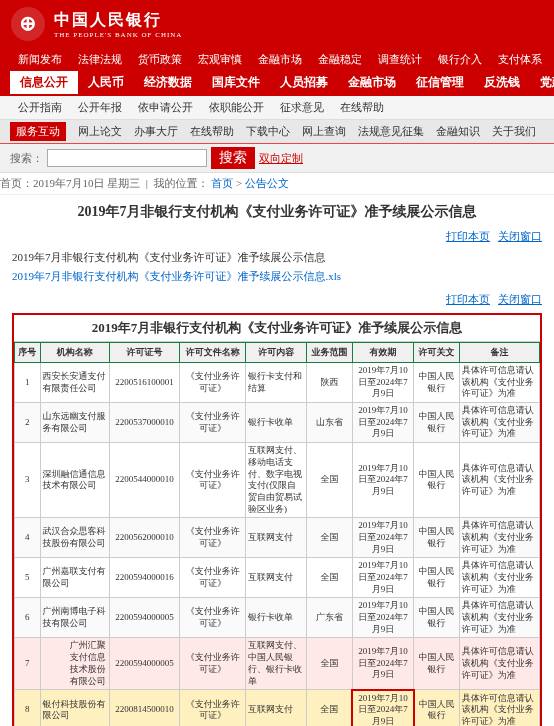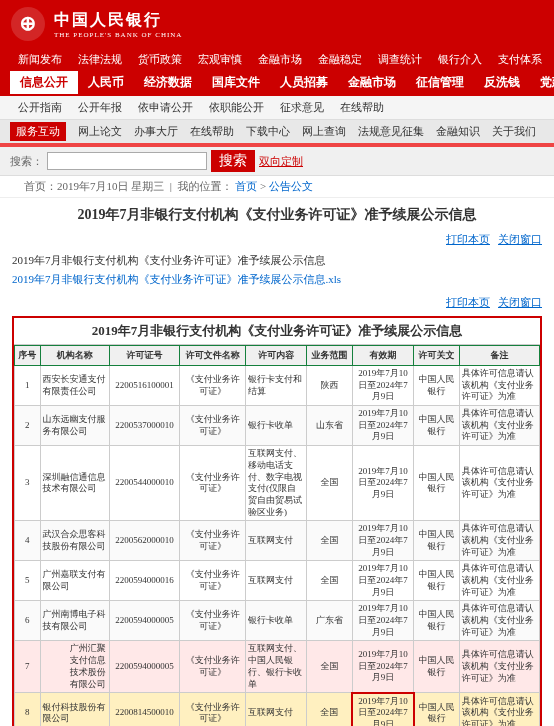--- a/index.html
+++ b/index.html
@@ -95,21 +95,21 @@
       white-space: nowrap;
     }
 
     
     .service-bar {
       background: #e8e8e8;
       display: flex;
       align-items: center;
       padding: 2px 10px;
       gap: 0;
-      border-bottom: 4px solid #ef4444;
+      border-bottom: 1px solid #ef4444;
     }
     .service-label {
       font-size: 11px;
       color: #fff;
       background: #c00;
       padding: 2px 6px;
       margin-right: 6px;
     }
     .service-item {
       font-size: 11px;
@@ -148,21 +148,21 @@
     }
     .search-link {
       color: #c00;
       font-size: 11px;
       cursor: pointer;
       text-decoration: underline;
     }
 
     
     .breadcrumb {
-      padding: 3px 24px;
+      padding: 3px 0;
       font-size: 11px;
       color: #666;
       background: #fff;
       border-bottom: 1px solid #eee;
     }
     .breadcrumb a { color: #0066cc; text-decoration: none; }
 
     
     .content {
       padding: 8px 12px;

